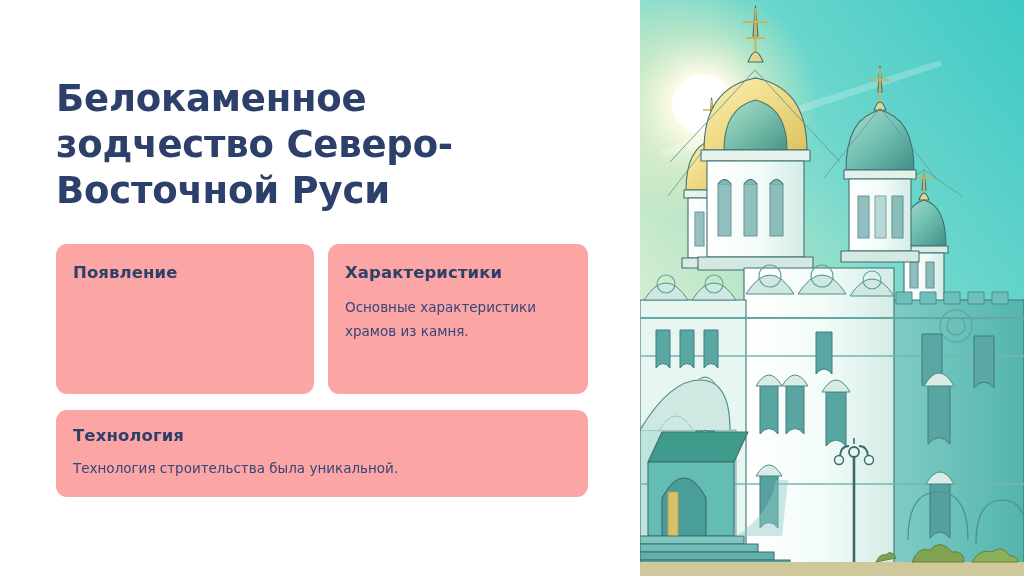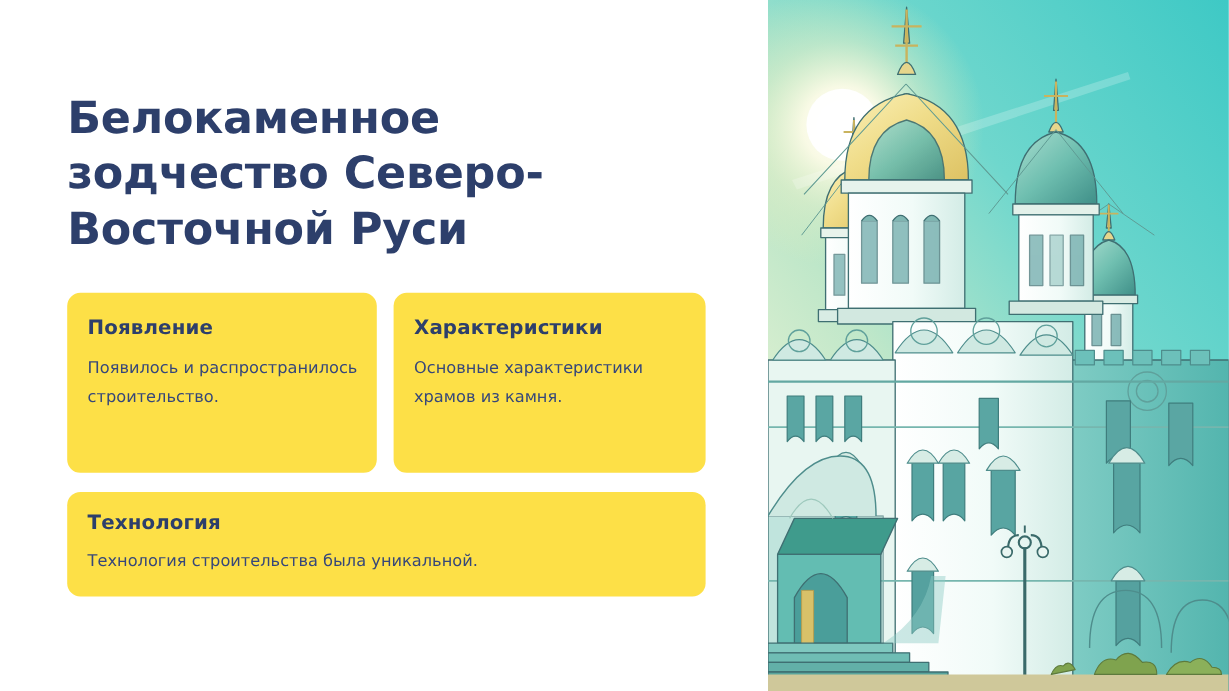--- a/index.html
+++ b/index.html
@@ -37,21 +37,21 @@
     font-size: 37px;
     line-height: 1.24;
     font-weight: 700;
     color: #2d3f6b;
     letter-spacing: -0.2px;
   }
 
   
   .card {
     position: absolute;
-    background: #fde047;
+    background: #fca5a5;
     border-radius: 11px;
   }
 
   .card-a { left: 56px;  top: 244px; width: 258px; height: 150px; }
   .card-b { left: 328px; top: 244px; width: 260px; height: 150px; }
   .card-c { left: 56px;  top: 410px; width: 532px; height: 87px; }
 
   .card-title {
     position: absolute;
     left: 17px;
@@ -91,21 +91,20 @@
 <body>
 
 <div class="slide">
 
   <div class="content-panel">
 
     <h1 class="slide-title">Белокаменное зодчество Северо-Восточной Руси</h1>
 
     <div class="card card-a">
       <div class="card-title">Появление</div>
-      <div class="card-body">Появилось и распространилось строительство.</div>
     </div>
 
     <div class="card card-c">
       <div class="card-title">Технология</div>
       <div class="card-body">Технология строительства была уникальной.</div>
     </div>
 
     <div class="card card-b">
       <div class="card-title">Характеристики</div>
       <div class="card-body">Основные характеристики храмов из камня.</div>

